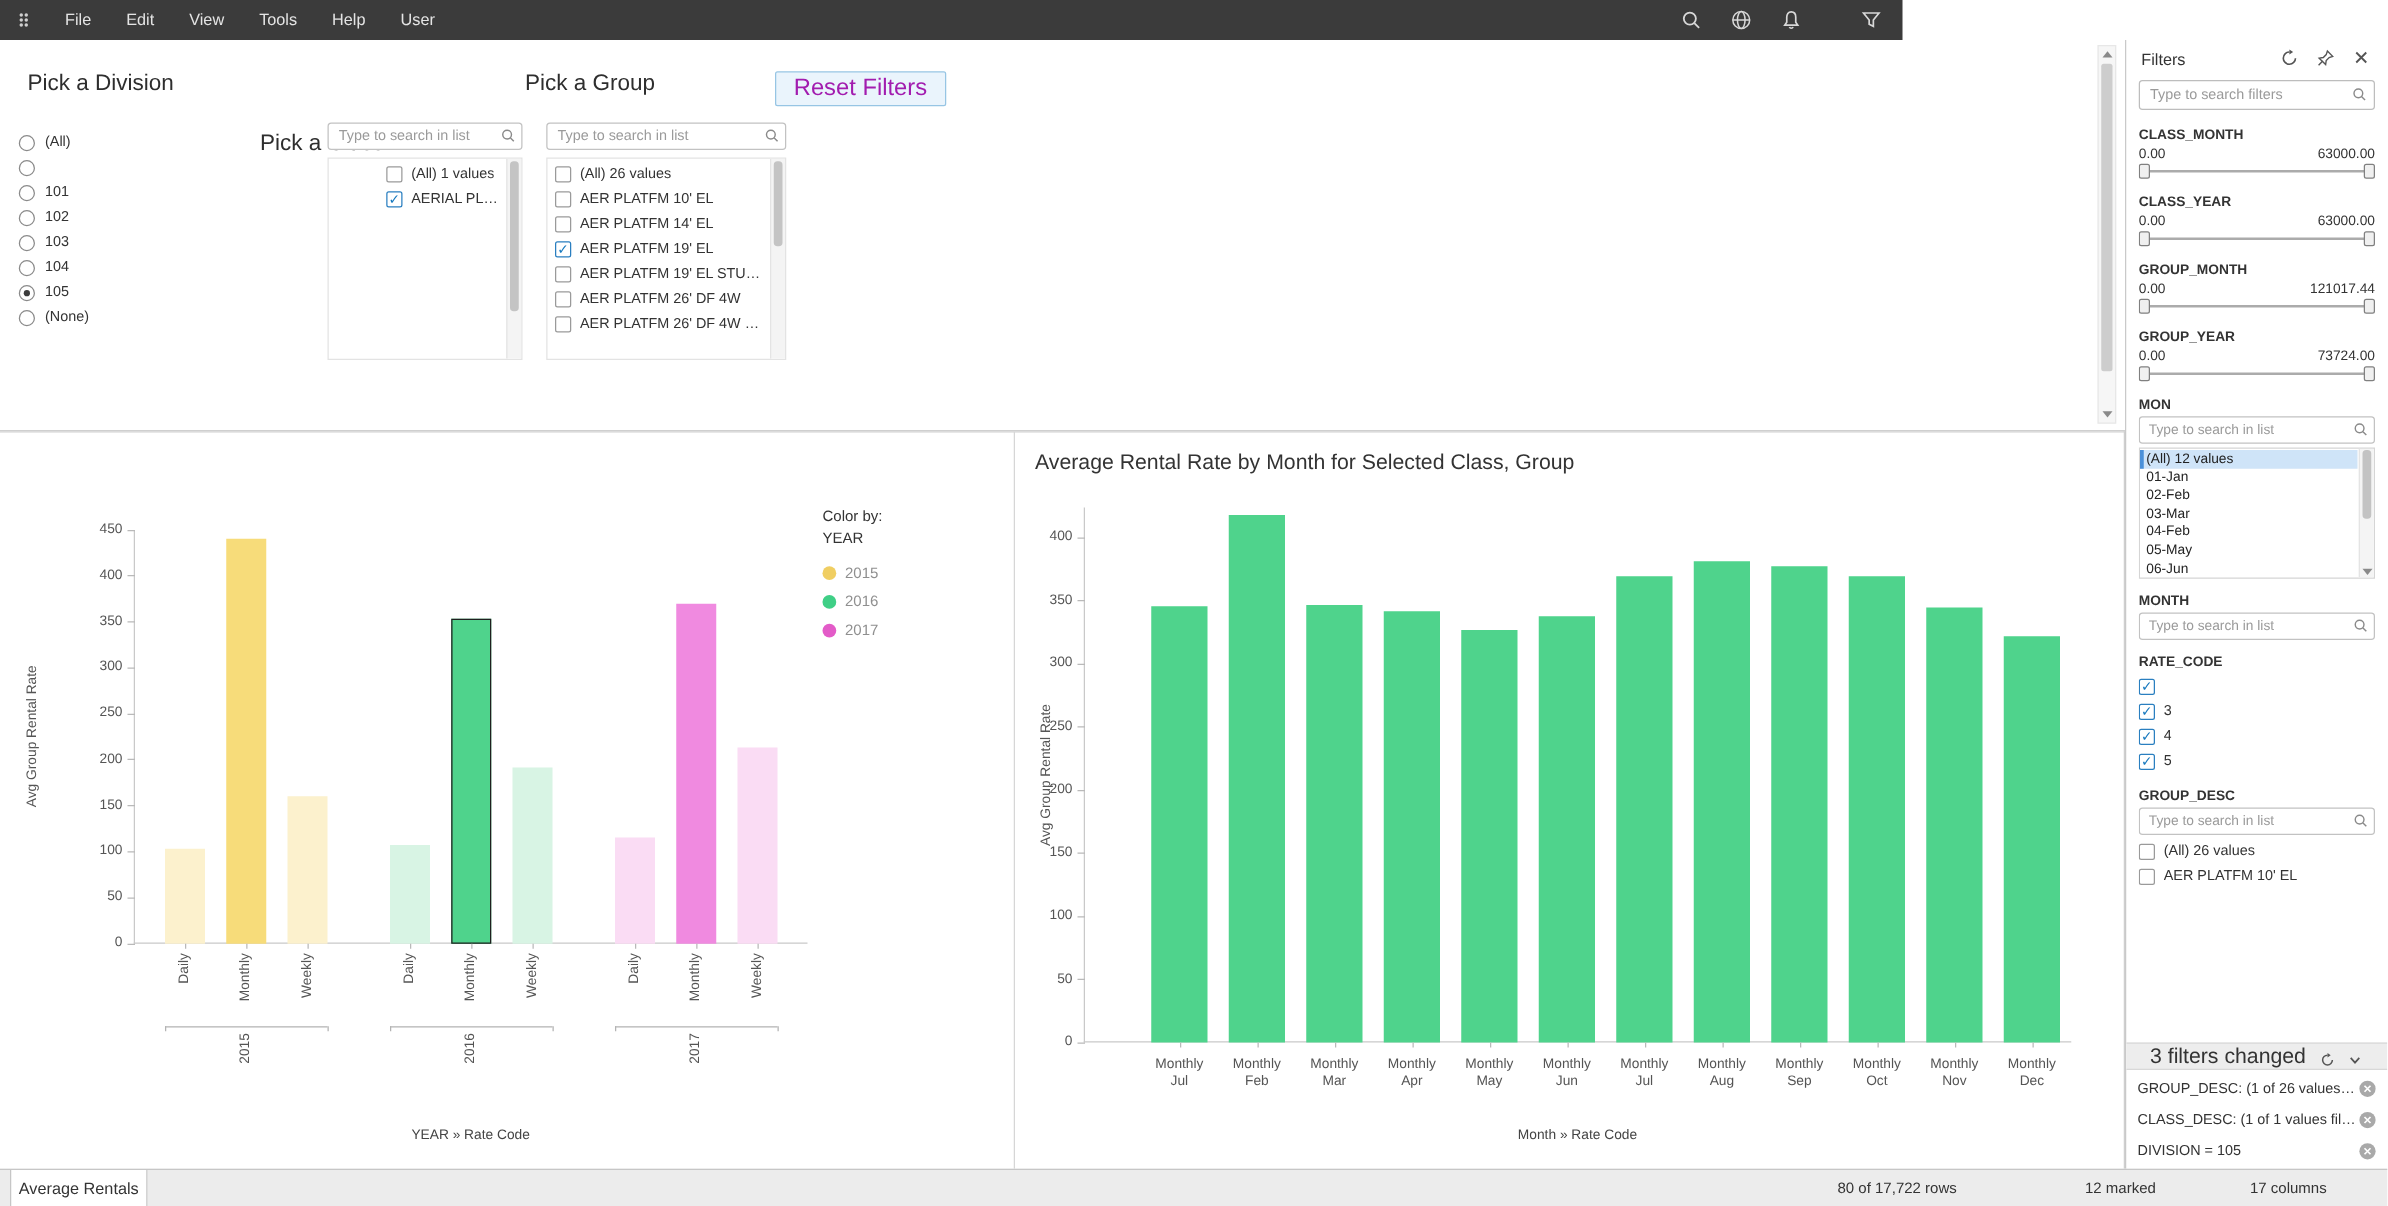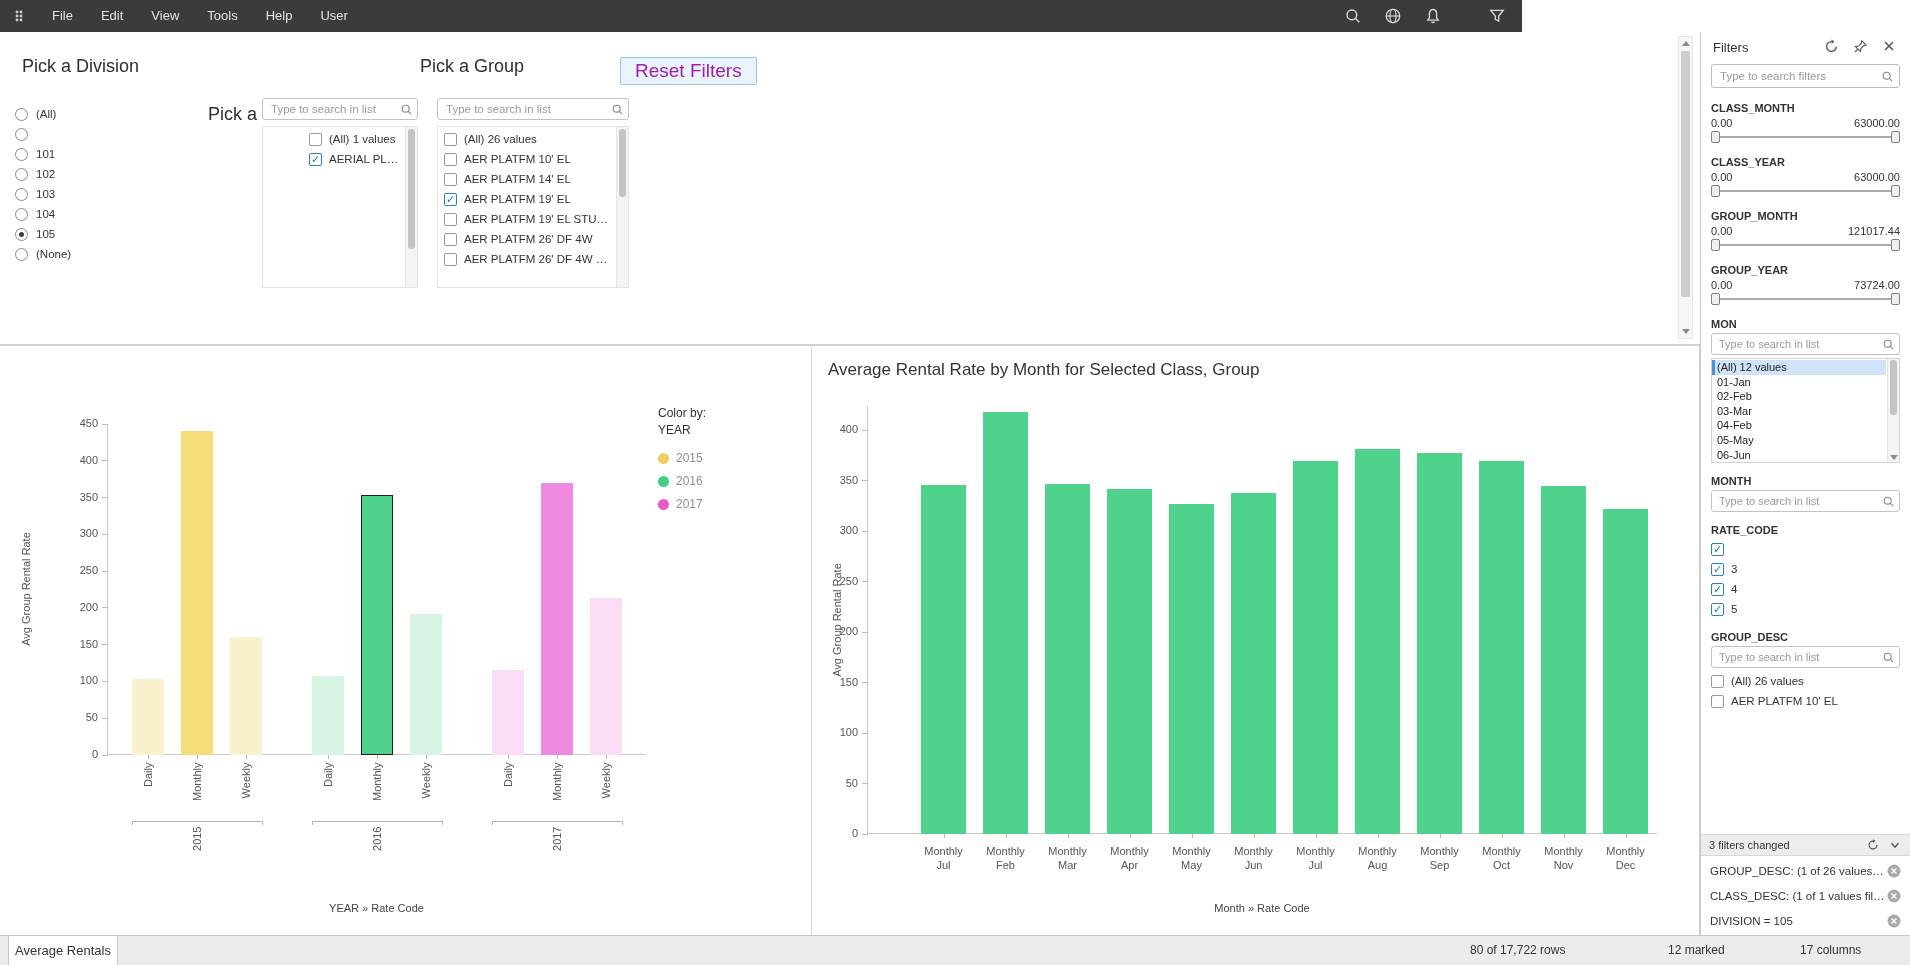--- a/index.html
+++ b/index.html
@@ -101,21 +101,21 @@
   .f-search { position:relative; margin-bottom:3px; }
   .f-search input { width:100%; height:22px; border:1px solid #c2c2c2; border-radius:3px; padding:0 22px 0 7px; font-size:11px; color:#333; }
   .f-search .mag { position:absolute; right:5px; top:4px; width:13px; height:13px; color:#8a8a8a; }
   .f-listbox { position:relative; height:105px; border:1px solid #d5d5d5; background:#fff; padding:1px 13px 0 0; overflow:hidden; }
   .f-list-row { height:14.6px; line-height:14.6px; font-size:11px; color:#222; padding-left:5px; white-space:nowrap; cursor:pointer; }
   .f-list-row.selected { background:#cfe4f8; border-left:3px solid #4a90d9; padding-left:2px; }
   .f-vscroll { position:absolute; right:0; top:0; bottom:0; width:12px; background:#f4f4f4; border-left:1px solid #e4e4e4; }
   .f-vscroll .thumb { position:absolute; top:1px; left:2px; width:7px; height:55px; background:#c3c3c3; border-radius:3px; }
   .f-vscroll .sb-arrow { position:absolute; bottom:2px; left:1px; width:9px; display:flex; justify-content:center; }
   .f-check-row { display:flex; align-items:center; gap:7px; height:20px; font-size:11.5px; color:#222; cursor:pointer; white-space:nowrap; }
-  .changed-bar { position:absolute; top:802px; left:0; right:0; height:22px; background:#ededed; border-top:1px solid #d8d8d8; border-bottom:1px solid #d8d8d8; display:flex; align-items:center; padding:0 8px; font-size:11px; color:#333; }
+  .changed-bar { position:absolute; top:802px; left:0; right:0; height:22px; background:#ededed; border-top:1px solid #d8d8d8; border-bottom:1px solid #d8d8d8; display:flex; align-items:center; padding:0 19px; font-size:17px; color:#333; }
   .cb-icons { margin-left:auto; display:flex; align-items:center; gap:9px; }
   .cb-icon { width:13px; height:13px; color:#555; cursor:pointer; }
   #active-filters { position:absolute; top:826px; left:0; right:0; }
   .af-row { display:flex; align-items:center; height:25px; padding:0 9px; font-size:11.5px; color:#333; white-space:nowrap; }
   .af-label { overflow:hidden; text-overflow:ellipsis; }
   .af-remove { margin-left:auto; width:14px; height:14px; cursor:pointer; flex:0 0 auto; }
 
   
   #status-bar { position:absolute; top:935px; left:0; width:1910px; height:30px; background:#ececec; border-top:1px solid #c6c6c6; }
   .status-tab { position:absolute; left:8px; top:0; width:110px; height:29px; background:#fff; border-left:1px solid #c6c6c6; border-right:1px solid #c6c6c6; display:flex; align-items:center; justify-content:center; font-size:13px; color:#333; cursor:pointer; }

